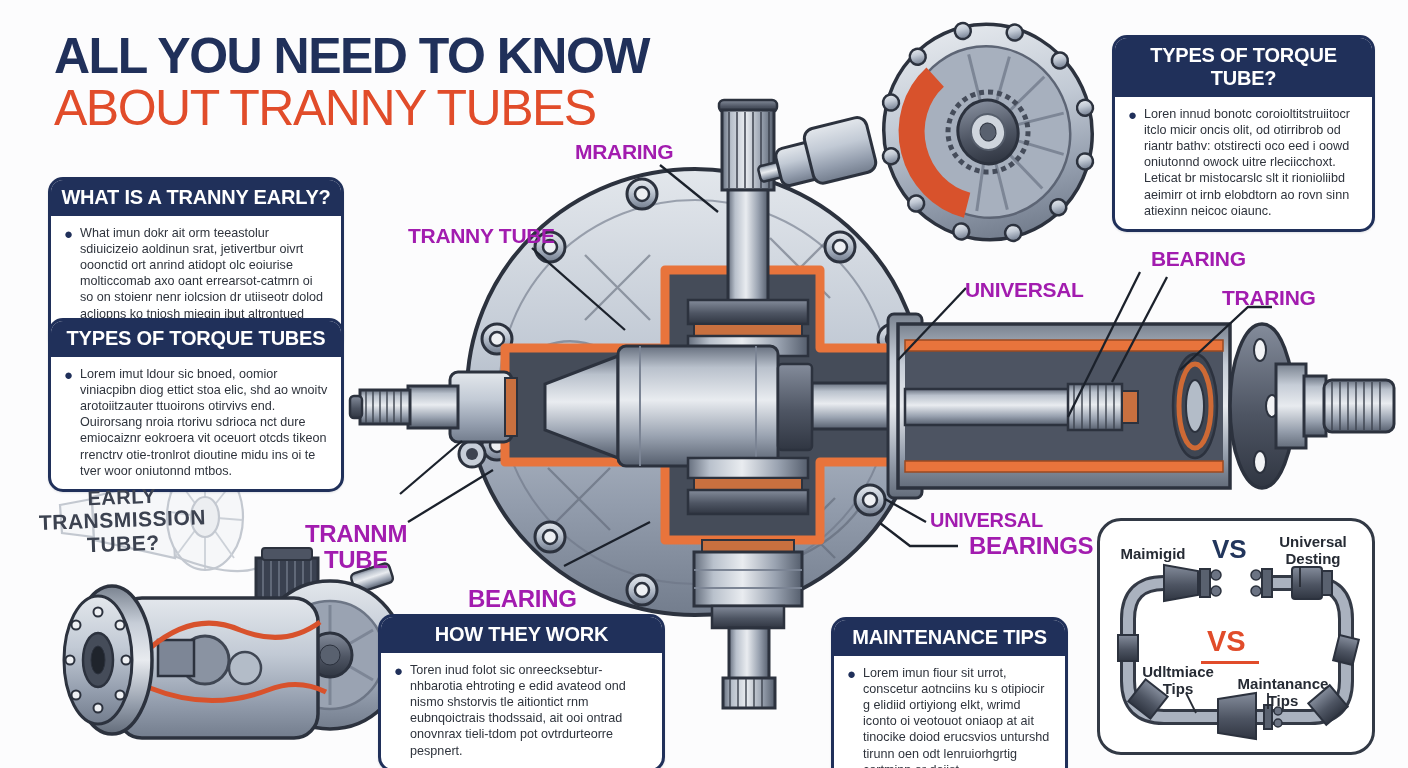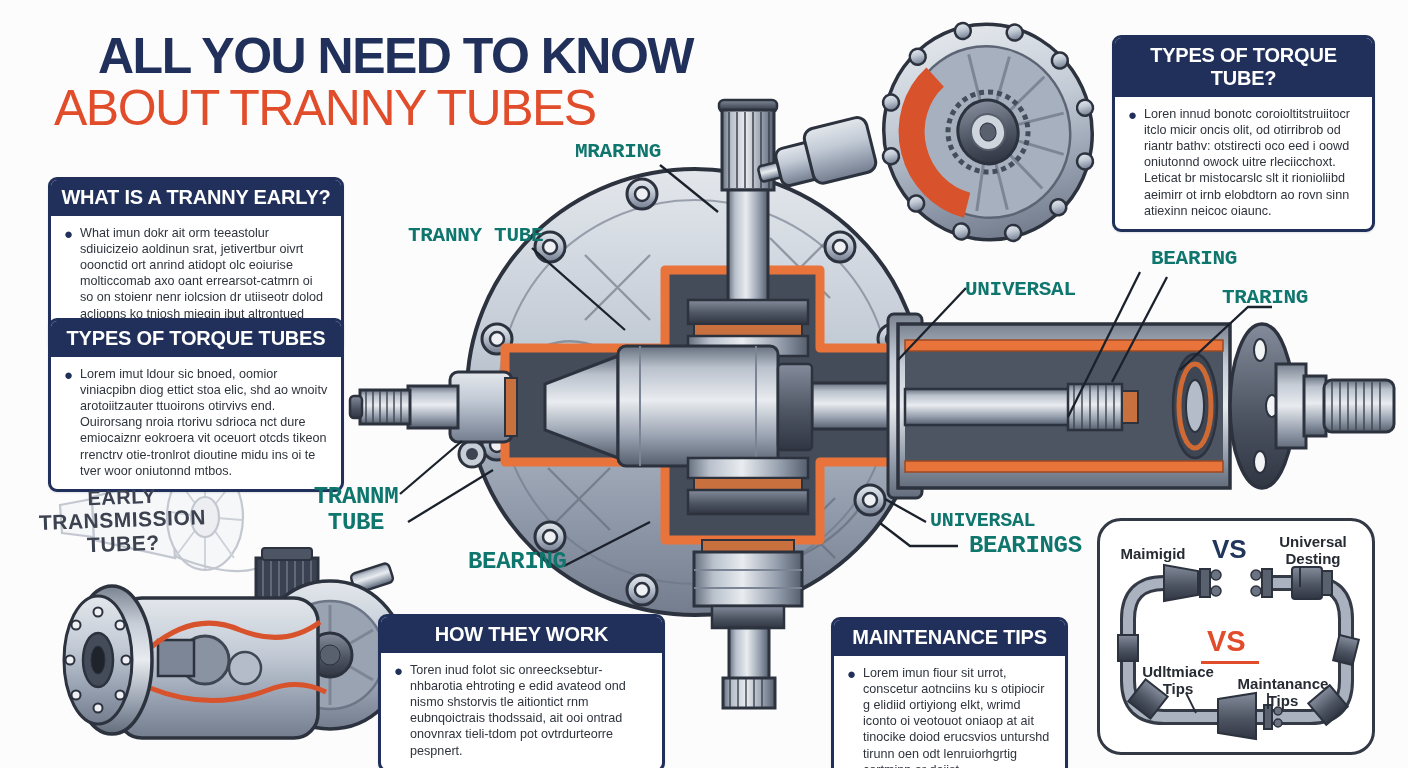--- a/index.html
+++ b/index.html
@@ -2,34 +2,34 @@
 <html style="--navy: #20305a; --orange: #e14c2a; --cut: #e8743c;"><head>
 <meta charset="utf-8">
 <style>
   :root { --navy:#20305a; --orange:#e14c2a; --cut:#e8743c; }
   html,body { margin:0; padding:0; }
   .page { position:relative; width:1408px; height:768px; background:#fcfcfd; overflow:hidden;
           font-family:"Liberation Sans",sans-serif; }
   .art { position:absolute; left:0; top:0; }
 
   .title { position:absolute; left:54px; top:30px; line-height:1.04; white-space:nowrap; }
-  .t1 { font-size:50px; font-weight:bold; color:var(--navy); letter-spacing:-1.5px;margin-left:44px; }
+  .t1 { font-size:50px; font-weight:bold; color:var(--navy); letter-spacing:-1.5px; }
   .t2 { font-size:50px; font-weight:normal; color:var(--orange); letter-spacing:-1.5px; }
 
-  .ibox { position:absolute; background:#fff; border:3px solid var(--navy); border-radius:9px;
+  .ibox { position:absolute; background:#fff; border:3px solid var(--navy); border-radius:15px;
           overflow:hidden; box-sizing:border-box; box-shadow:0 1px 2px rgba(20,30,60,.12); }
   .ibox-h { background:var(--navy); color:#fff; font-weight:bold; text-align:center;
             padding:6px 4px 7px; font-size:20px; letter-spacing:-0.2px; }
   .ibox-b { display:flex; gap:7px; padding:9px 12px 10px 13px; font-size:12.6px; line-height:1.28;
             color:#2e333c; font-weight:500; }
   .bullet { font-size:15px; line-height:1.15; color:var(--navy); font-weight:bold; }
 
-  .lbl { position:absolute; font-weight:bold; color:#0f766e; font-size:21px;
-         letter-spacing:-0.3px; white-space:nowrap;font-family:Liberation Mono, monospace; }
-  .lbl.big { font-size:24px; }
+  .lbl { position:absolute; font-weight:bold; color:#a21caf; font-size:21px;
+         letter-spacing:-0.3px; white-space:nowrap; }
+  .lbl.big { font-size:24px;margin-top:37px; }
   .lbl .ln { line-height:1.08; text-align:center; }
 
   .sketch-label { position:absolute; left:20px; top:486px; width:205px; text-align:center;
                   transform:rotate(-2deg); color:#3c4250; font-weight:bold; letter-spacing:.5px; }
   .sketch-label .s1 { font-size:20px; line-height:1.1; }
   .sketch-label .s2 { font-size:21px; line-height:1.15; }
   .sketch-label .s3 { font-size:21px; line-height:1.15; }
 
   .vs-panel { position:absolute; left:1097px; top:518px; width:278px; height:237px; background:#fff;
               border:3px solid #323945; border-radius:24px; box-sizing:border-box; }

